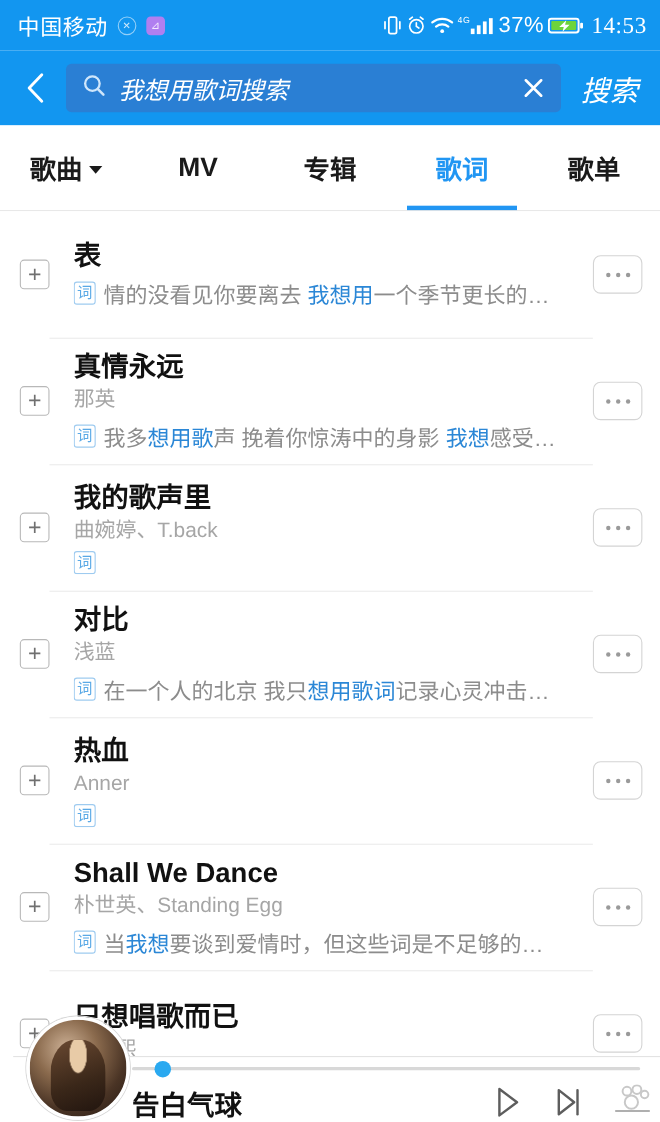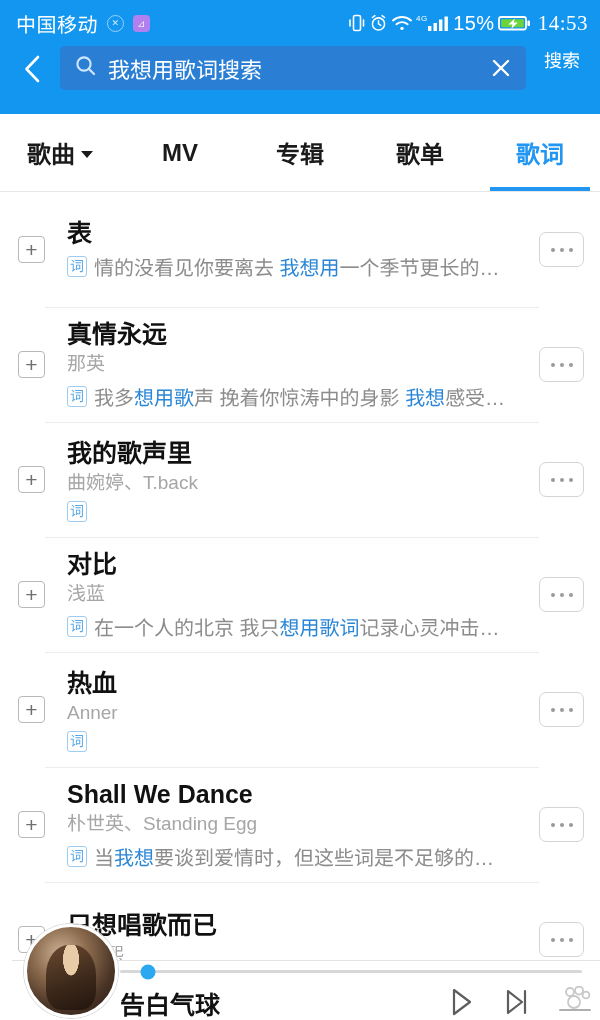--- a/index.html
+++ b/index.html
@@ -29,36 +29,36 @@
     background: #b07ff0; border-radius: 4px;
     font-size: 10px; line-height: 17px; text-align: center; color: #f2e6ff;
   }
   .sb-right svg { display: block; }
   .pct { font-size: 20px; }
   .clock { font-size: 21px; margin-left: 3px; font-family: Liberation Serif, serif; }
 
   
   .searchbar {
     height: 68px; background: #1296f0;
-    display: flex; align-items: flex-start; padding: 0 14px 0 10px; gap: 4px;
+    display: flex; align-items: center; padding: 0 14px 0 10px; gap: 4px; font-style: italic;
   }
   .back-btn {
     width: 46px; height: 46px; display: flex; align-items: center; justify-content: center;
     cursor: pointer;
   }
   .search-field {
     flex: 1; height: 44px; background: #2a7fd4; border-radius: 5px;
     display: flex; align-items: center; padding: 0 12px 0 14px; gap: 10px;
   }
   .search-text {
     flex: 1; color: #ffffff; font-size: 22px; white-space: nowrap; overflow: hidden;
   }
   .clear-btn { width: 26px; height: 26px; display: flex; align-items: center; justify-content: center; cursor: pointer; }
   .search-submit {
-    color: #ffffff; font-size: 18px; padding: 0 6px 0 14px; white-space: nowrap; cursor: pointer;
+    color: #ffffff; font-size: 26px; padding: 0 6px 0 14px; white-space: nowrap; cursor: pointer;
   }
 
   
   .tabs {
     height: 78px; background: #ffffff; display: flex; align-items: stretch;
     border-bottom: 1px solid #e6e6e6; position: relative;
   }
   .tab {
     flex: 1; display: flex; align-items: center; justify-content: center; gap: 6px;
     font-size: 24px; color: #1a1a1a; position: relative; cursor: pointer; font-weight: bold;
@@ -187,21 +187,21 @@
       </span>
       <span>
         <svg width="34" height="20" viewBox="0 0 34 20">
           <text x="0" y="8" font-size="8" fill="#fff" font-family="Liberation Sans, sans-serif">4G</text>
           <rect x="12" y="13" width="3.4" height="5" fill="#fff"></rect>
           <rect x="17.5" y="10" width="3.4" height="8" fill="#fff"></rect>
           <rect x="23" y="6.5" width="3.4" height="11.5" fill="#fff"></rect>
           <rect x="28.5" y="3.5" width="3.4" height="14.5" fill="#fff"></rect>
         </svg>
       </span>
-      <span class="pct">15%</span>
+      <span class="pct">37%</span>
       <span>
         <svg width="34" height="20" viewBox="0 0 34 20">
             <rect x="1" y="4" width="27" height="12.5" rx="2.2" fill="none" stroke="#fff" stroke-width="1.8"></rect>
             <rect x="3.2" y="6.2" width="22.6" height="8.1" rx="1" fill="#6ed43c"></rect>
             <path d="M16.8 5.4l-6.4 6.1h4.1l-1.1 4.3 6.4-6.3h-4.1z" fill="#fff"></path>
             <rect x="29.4" y="7.6" width="2.6" height="5.4" rx="1" fill="#fff"></rect>
           </svg>
       </span>
       <span class="clock">14:53</span>
     </div>
@@ -234,25 +234,25 @@
       <div class="tab">
         <span>歌曲</span>
         <span class="caret"></span>
       </div>
       <div class="tab">
         <span>MV</span>
       </div>
       <div class="tab">
         <span>专辑</span>
       </div>
+      <div class="tab active">
+        <span>歌词</span>
+      </div>
       <div class="tab">
         <span>歌单</span>
-      </div>
-      <div class="tab active">
-        <span>歌词</span>
       </div>
     </div>
 
   <div class="list" id="resultlist">
       <div class="row">
         <div class="add-btn">+</div>
         <div class="row-inner">
           <div class="song-title">表</div>
           <div class="lyric-line">
             <span class="lyric-badge">词</span>

